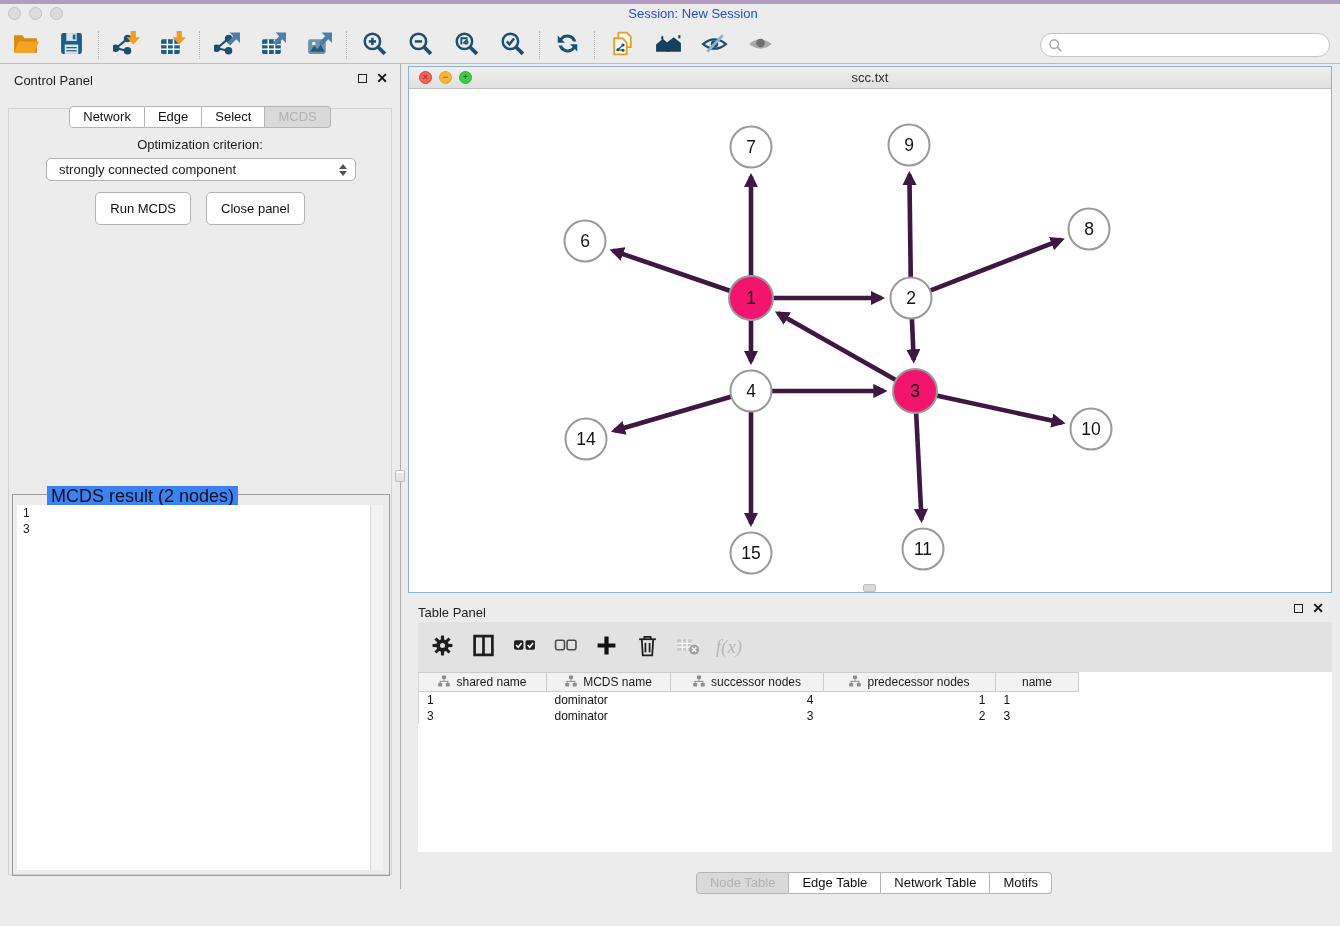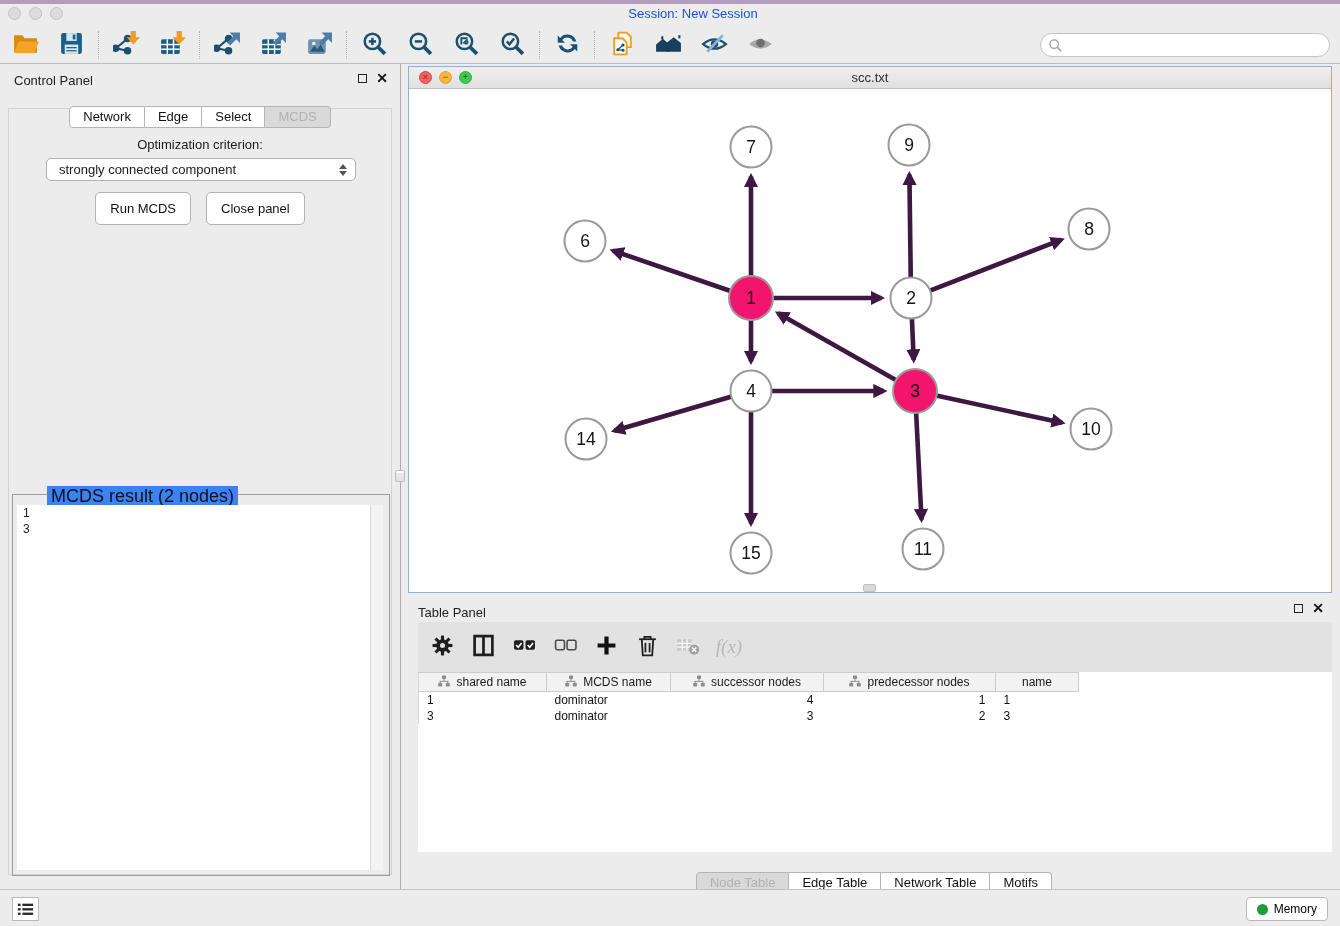--- a/index.html
+++ b/index.html
@@ -624,32 +624,14 @@
         </table>
     </div>
     <div class="tp-tabs seg-tabs" id="tp-tabs">
         <span class="seg-tab selected">Node Table</span>
         <span class="seg-tab">Edge Table</span>
         <span class="seg-tab">Network Table</span>
         <span class="seg-tab">Motifs</span>
       </div>
   </div>
 
-  <div class="status-bar">
-    <button class="list-btn">
-      <svg width="17" height="15" viewBox="0 0 19 16">
-        <g fill="#2b2b2b">
-          <rect x="1" y="1.5" width="3" height="2.6"></rect>
-            <rect x="6" y="1.5" width="12" height="2.6"></rect>
-          <rect x="1" y="6.5" width="3" height="2.6"></rect>
-            <rect x="6" y="6.5" width="12" height="2.6"></rect>
-          <rect x="1" y="11.5" width="3" height="2.6"></rect>
-            <rect x="6" y="11.5" width="12" height="2.6"></rect>
-        </g>
-      </svg>
-    </button>
-    <button class="memory-btn">
-      <span class="mem-dot"></span>
-      <span>Memory</span>
-    </button>
-  </div>
 
 </div>
 
 </body></html>

